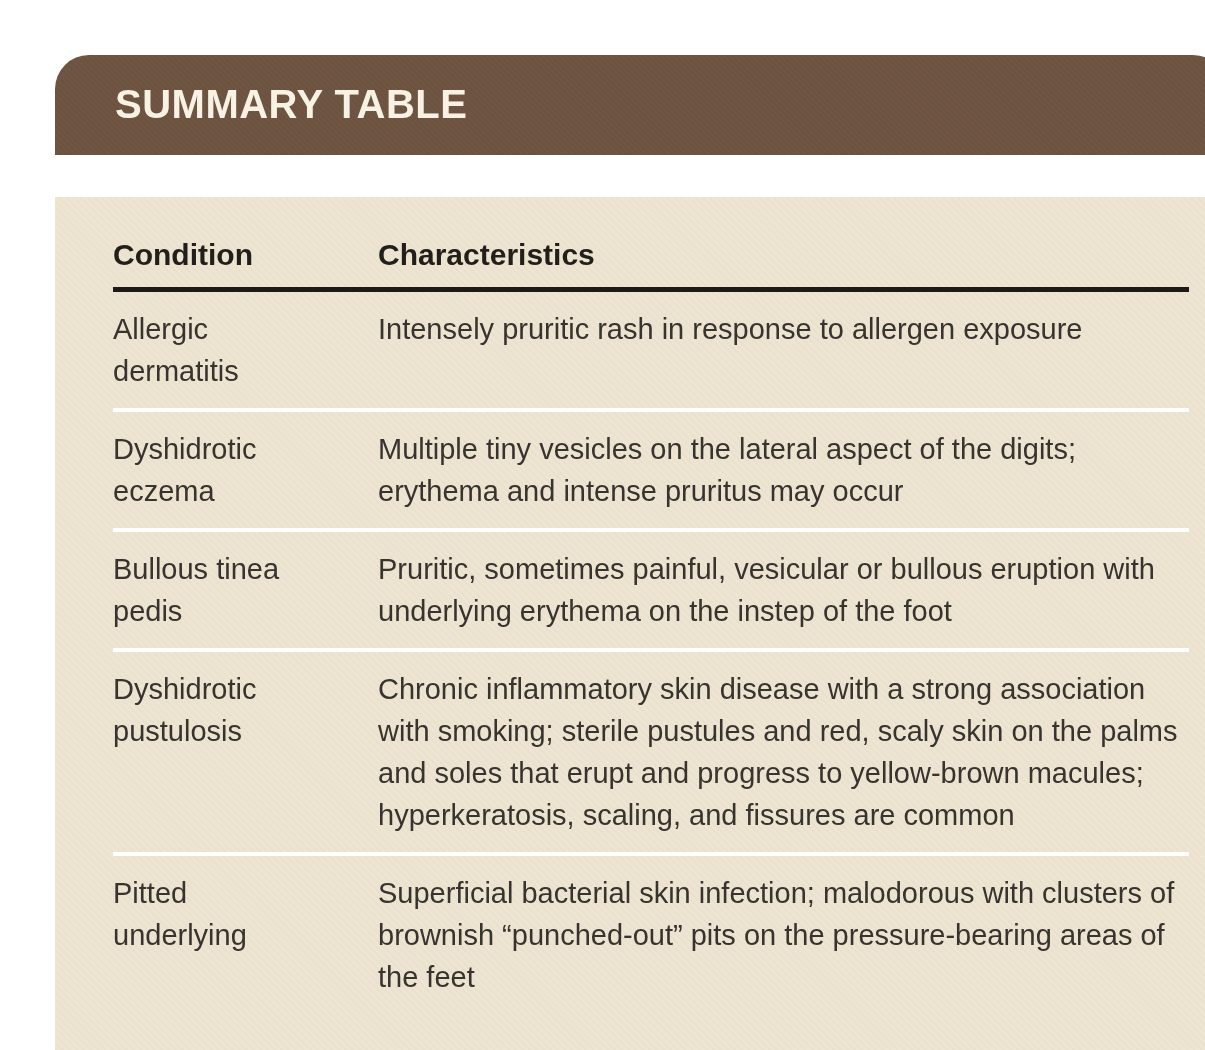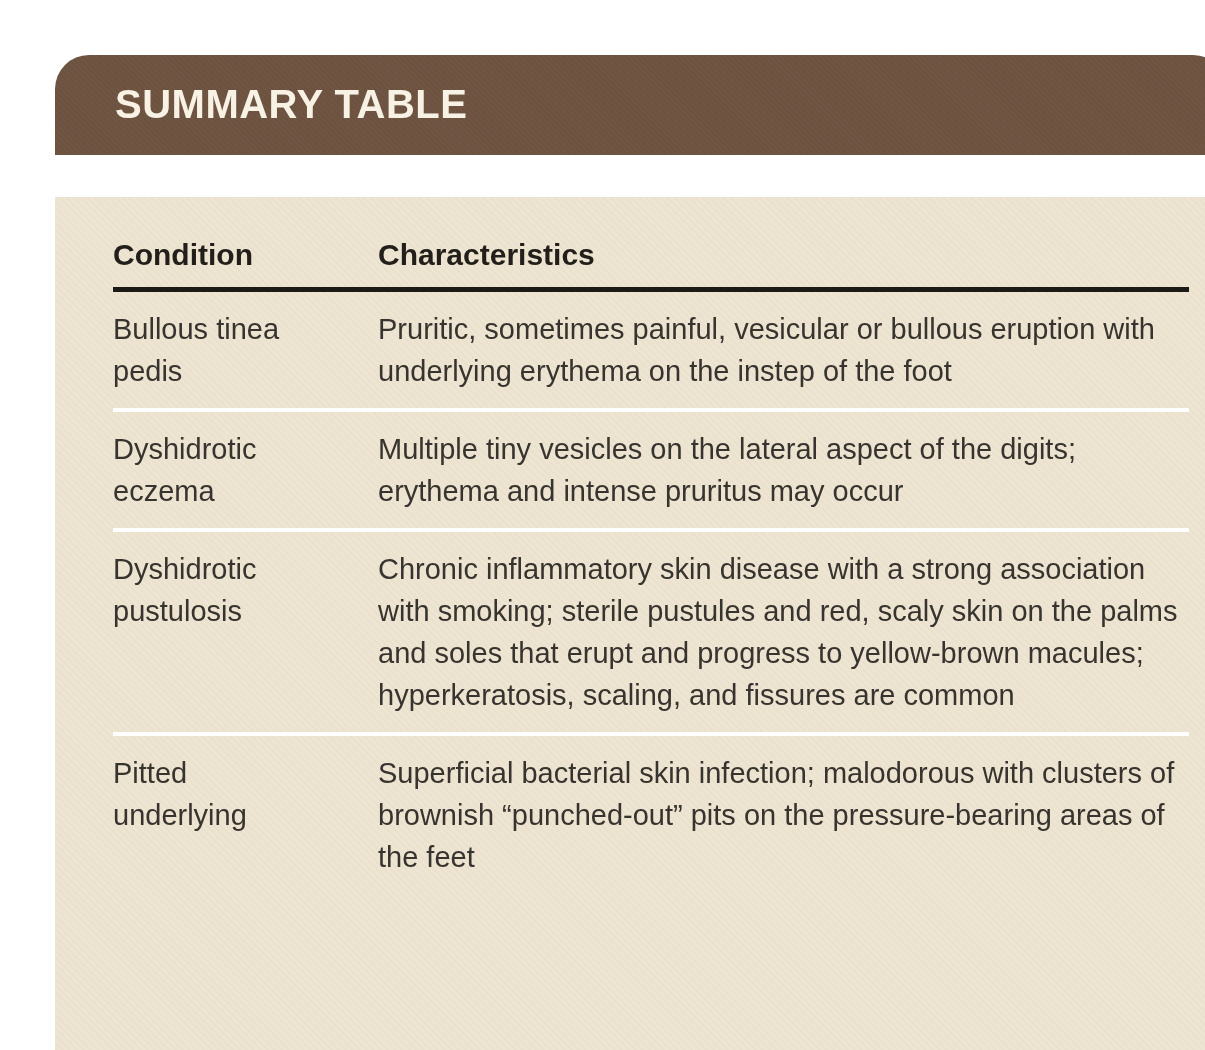--- a/index.html
+++ b/index.html
@@ -86,29 +86,33 @@
         <col class="c-condition">
         <col class="c-characteristics">
       </colgroup>
       <thead>
         <tr>
           <th>Condition</th>
           <th>Characteristics</th>
         </tr>
       </thead>
       <tbody>
-
   <tr>
-    <td class="cell-condition">Bullous tinea pedis</td>
-    <td class="cell-characteristics">Pruritic, sometimes painful, vesicular or bullous eruption with underlying erythema on the instep of the foot</td>
+    <td class="cell-condition">Allergic dermatitis</td>
+    <td class="cell-characteristics">Intensely pruritic rash in response to allergen exposure</td>
   </tr>
 
   <tr>
     <td class="cell-condition">Dyshidrotic eczema</td>
     <td class="cell-characteristics">Multiple tiny vesicles on the lateral aspect of the digits; erythema and intense pruritus may occur</td>
+  </tr>
+
+  <tr>
+    <td class="cell-condition">Bullous tinea pedis</td>
+    <td class="cell-characteristics">Pruritic, sometimes painful, vesicular or bullous eruption with underlying erythema on the instep of the foot</td>
   </tr>
 
   <tr>
     <td class="cell-condition">Dyshidrotic pustulosis</td>
     <td class="cell-characteristics">Chronic inflammatory skin disease with a strong association with smoking; sterile pustules and red, scaly skin on the palms and soles that erupt and progress to yellow-brown macules; hyperkeratosis, scaling, and fissures are common</td>
   </tr>
 
   <tr>
     <td class="cell-condition">Pitted underlying</td>
     <td class="cell-characteristics">Superficial bacterial skin infection; malodorous with clusters of brownish “punched-out” pits on the pressure-bearing areas of the feet</td>

